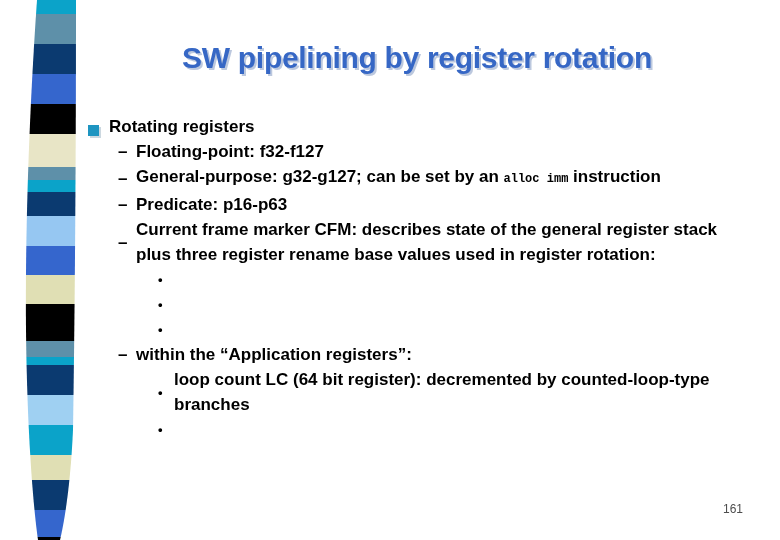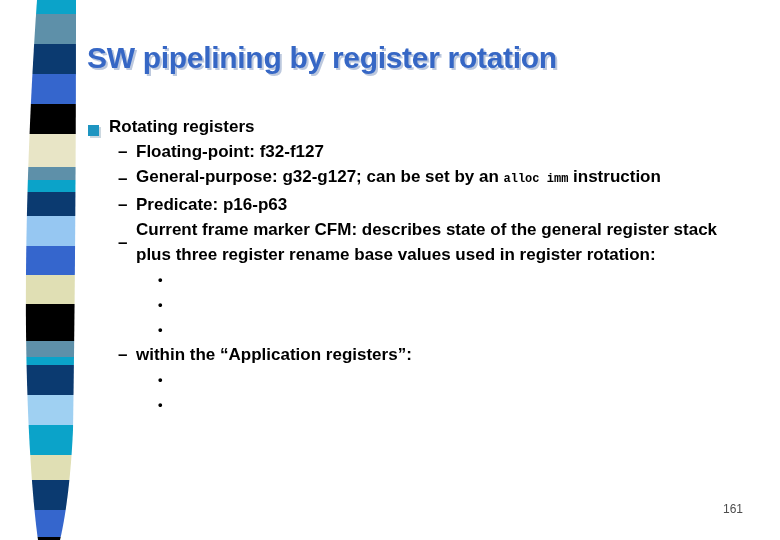--- a/index.html
+++ b/index.html
@@ -12,20 +12,21 @@
   .strip {
     position:absolute; left:0; top:0; width:90px; height:540px;
   }
   .title {
     position:absolute; left:87px; top:40px; width:660px;
     font-size:30px; font-weight:700; line-height:36px;
     letter-spacing:-0.3px;
     color:var(--title-color, #3667c5);
     text-shadow:2px 2px 0 var(--title-shadow, #bcc8de);
     white-space:nowrap;
+    text-align:center;
   }
   .content {
     position:absolute; left:88px; top:114px; width:632px;
     font-size:17px; font-weight:700; line-height:25px;
     color:var(--text-color, #000);
   }
   .row { display:flex; align-items:center; }
   .row .marker { flex:none; }
   .level-1 .marker.square {
     width:11px; height:11px;
@@ -114,19 +115,20 @@
     </div>
     <div class="row level-3">
       <span class="marker dot">•</span>
     </div>
     <div class="row level-2">
       <span class="marker dash">–</span>
       <div class="text">within the “Application registers”:</div>
     </div>
     <div class="row level-3">
       <span class="marker dot">•</span>
+      <div class="text">loop count LC (64 bit register): decremented by counted-loop-type branches</div>
     </div>
     <div class="row level-3">
       <span class="marker dot">•</span>
     </div>
   </div>
 
 <div class="page-number">161</div>
 
 </body></html>

